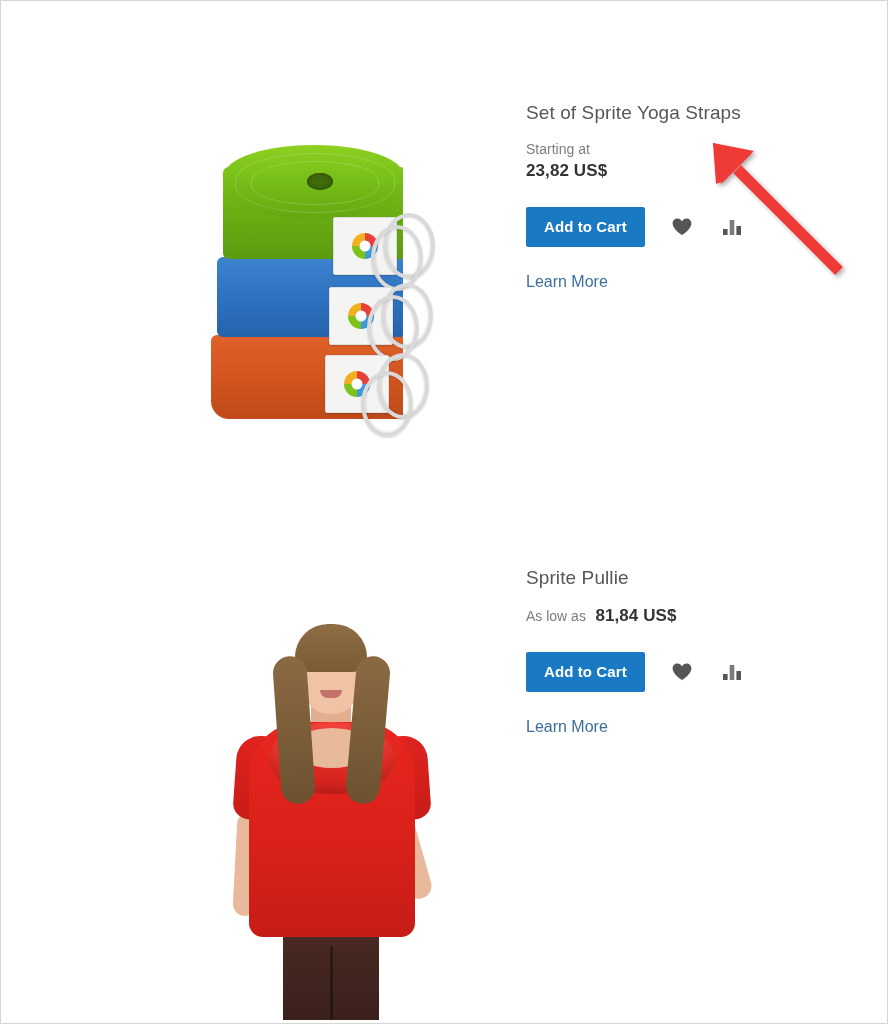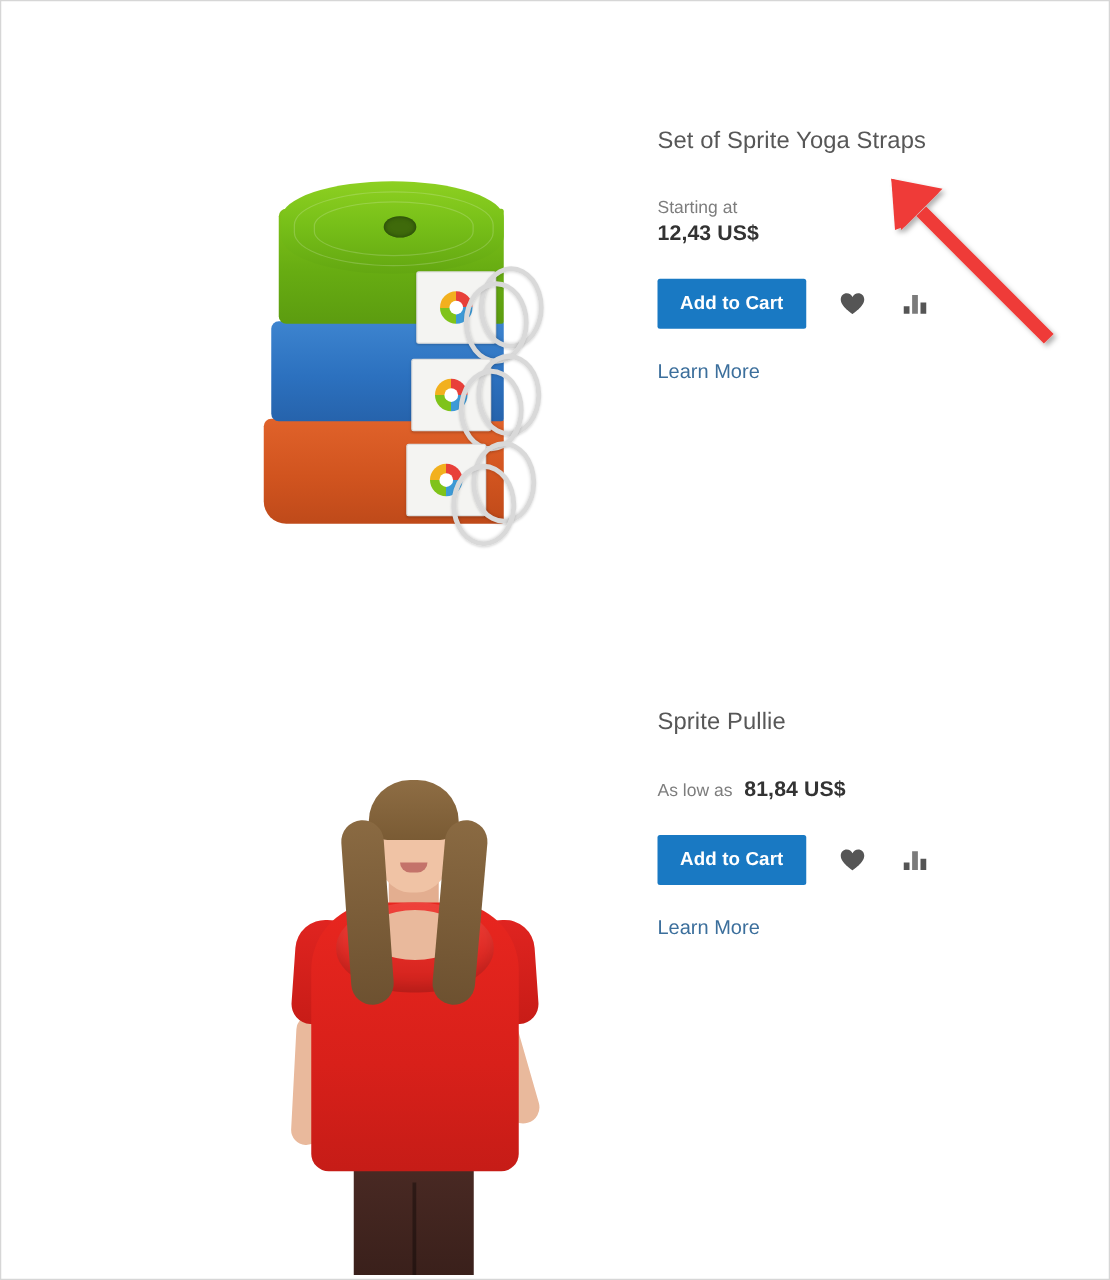--- a/index.html
+++ b/index.html
@@ -63,21 +63,21 @@
     font-size: 19px;
     font-weight: 400;
     color: #575757;
     letter-spacing: 0.1px;
     line-height: 24px;
     margin: 0;
     white-space: nowrap;
   }
 
   .price-box {
-    margin-top: 32px;
+    margin-top: 16px;
   }
   .price-label {
     font-size: 14px;
     color: #7d7d7d;
     font-weight: 400;
   }
   .price-value {
     font-size: 17px;
     color: #333333;
     font-weight: bold;
@@ -362,21 +362,21 @@
         <div class="dring" style="left:176px;top:214px;width:44px;height:58px;"></div>
         <div class="dring" style="left:160px;top:232px;width:44px;height:58px;"></div>
       </div>
     </div>
 
     <div class="product-info">
       <a class="product-name">Set of Sprite Yoga Straps</a>
 
       <div class="price-box stacked">
         <span class="price-label">Starting at</span>
-        <span class="price-value">12,43 US$</span>
+        <span class="price-value">23,82 US$</span>
       </div>
 
       <div class="actions">
         <button class="btn-cart">Add to Cart</button>
 
         <button class="icon-btn icon-wishlist">
           <span>
             <svg width="20" height="18" viewBox="0 0 20 18" aria-hidden="true">
               <path d="M10 17.2C10 17.2 0.6 11.2 0.6 5.6 0.6 2.6 2.8 0.6 5.4 0.6 7.4 0.6 9.2 1.9 10 3.6 10.8 1.9 12.6 0.6 14.6 0.6 17.2 0.6 19.4 2.6 19.4 5.6 19.4 11.2 10 17.2 10 17.2Z" fill="#555555"></path>
             </svg>

